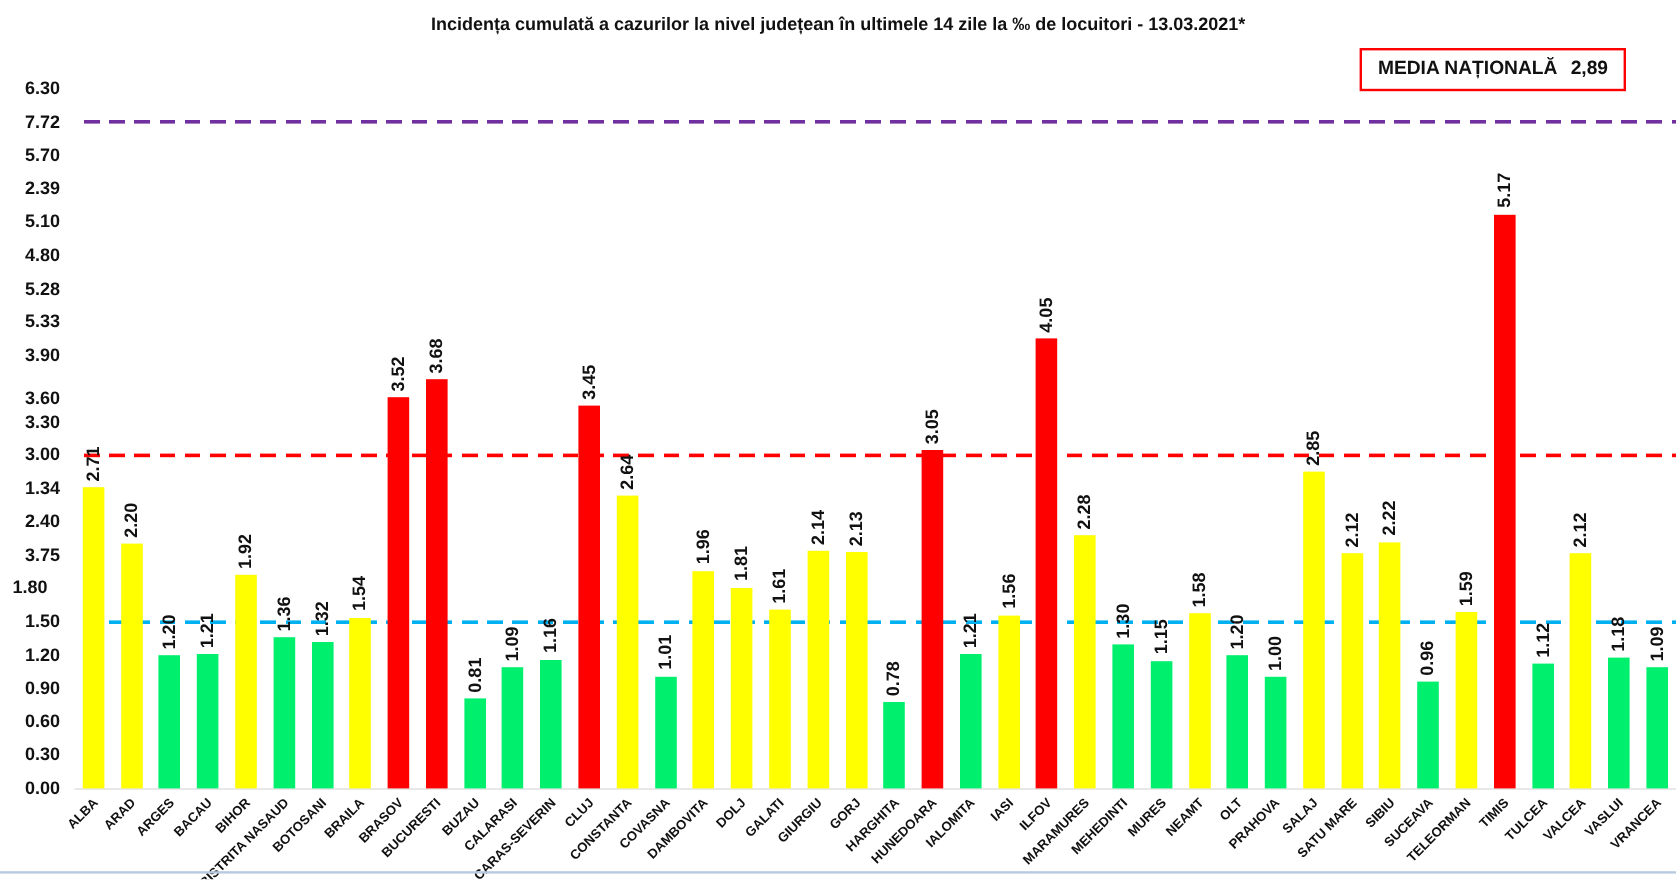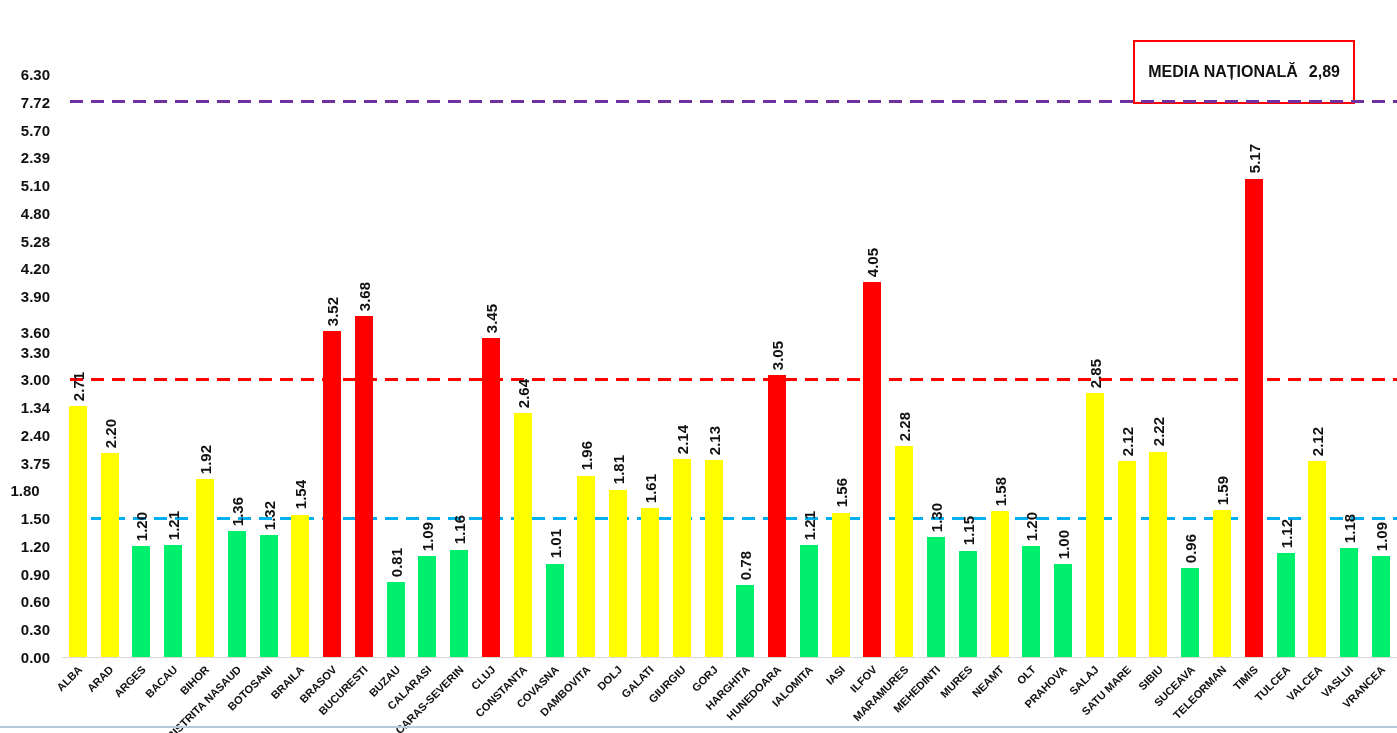--- a/index.html
+++ b/index.html
@@ -7,21 +7,21 @@
     position:relative; width:1397px; height:733px; background:#ffffff;
     font-family:"Liberation Sans", sans-serif; overflow:hidden;
   }
   .title {
     position:absolute; top:12px; left:0; width:100%;
     text-align:center; font-size:15px; font-weight:bold; color:#111;
   }
   .media-box {
     position:absolute; top:40px; right:42px;
     border:2px solid #ff0000; background:#fff;
-    padding:21px 13px; font-size:16px; font-weight:bold; color:#111;
+    padding:7px 13px; font-size:16px; font-weight:bold; color:#111;
     display:flex; gap:11px; align-items:center; white-space:nowrap;
   }
   .ytick {
     position:absolute; left:0; width:50px; text-align:right;
     font-size:15px; font-weight:bold; color:#111;
     transform:translateY(-50%); line-height:1;
   }
   .refline {
     position:absolute; left:70px; right:0; height:3px;
   }
@@ -53,20 +53,21 @@
   }
   .bottom-rule {
     position:absolute; left:0; width:1397px; top:726px; height:2px;
     background:#b7c9de;
   }
 </style>
 </head>
 <body>
 
 <div id="root">
+  <div class="title">Incidența cumulată a cazurilor la nivel județean în ultimele 14 zile la ‰ de locuitori - 13.03.2021*</div>
 
   <div class="media-box">
     <span>MEDIA NAȚIONALĂ</span>
     <span>2,89</span>
   </div>
 
   <div id="yaxis">
       <div class="ytick" style="top: 657px;">0.00</div>
       <div class="ytick" style="top: 629.238px;">0.30</div>
       <div class="ytick" style="top: 601.476px;">0.60</div>
@@ -74,21 +75,21 @@
       <div class="ytick" style="top: 545.952px;">1.20</div>
       <div class="ytick" style="top: 518.19px;">1.50</div>
       <div class="ytick" style="top: 490.429px; text-align: center;">1.80</div>
       <div class="ytick" style="top: 462.667px;">3.75</div>
       <div class="ytick" style="top: 434.905px;">2.40</div>
       <div class="ytick" style="top: 407.143px;">1.34</div>
       <div class="ytick" style="top: 379.381px;">3.00</div>
       <div class="ytick" style="top: 351.619px;">3.30</div>
       <div class="ytick" style="top: 332px;">3.60</div>
       <div class="ytick" style="top: 296.095px;">3.90</div>
-      <div class="ytick" style="top: 268.333px;">4.20</div>
+      <div class="ytick" style="top: 268.333px;">5.33</div>
       <div class="ytick" style="top: 240.571px;">5.28</div>
       <div class="ytick" style="top: 212.81px;">4.80</div>
       <div class="ytick" style="top: 185.048px;">5.10</div>
       <div class="ytick" style="top: 157.286px;">2.39</div>
       <div class="ytick" style="top: 129.524px;">5.70</div>
       <div class="ytick" style="top: 101.762px;">7.72</div>
       <div class="ytick" style="top: 74px;">6.30</div>
     </div>
   <div id="reflines">
       <div class="refline" style="top: 100.262px; background: repeating-linear-gradient(90deg, rgb(112, 48, 160) 0px, rgb(112, 48, 160) 13px, transparent 13px, transparent 21px);"></div>

